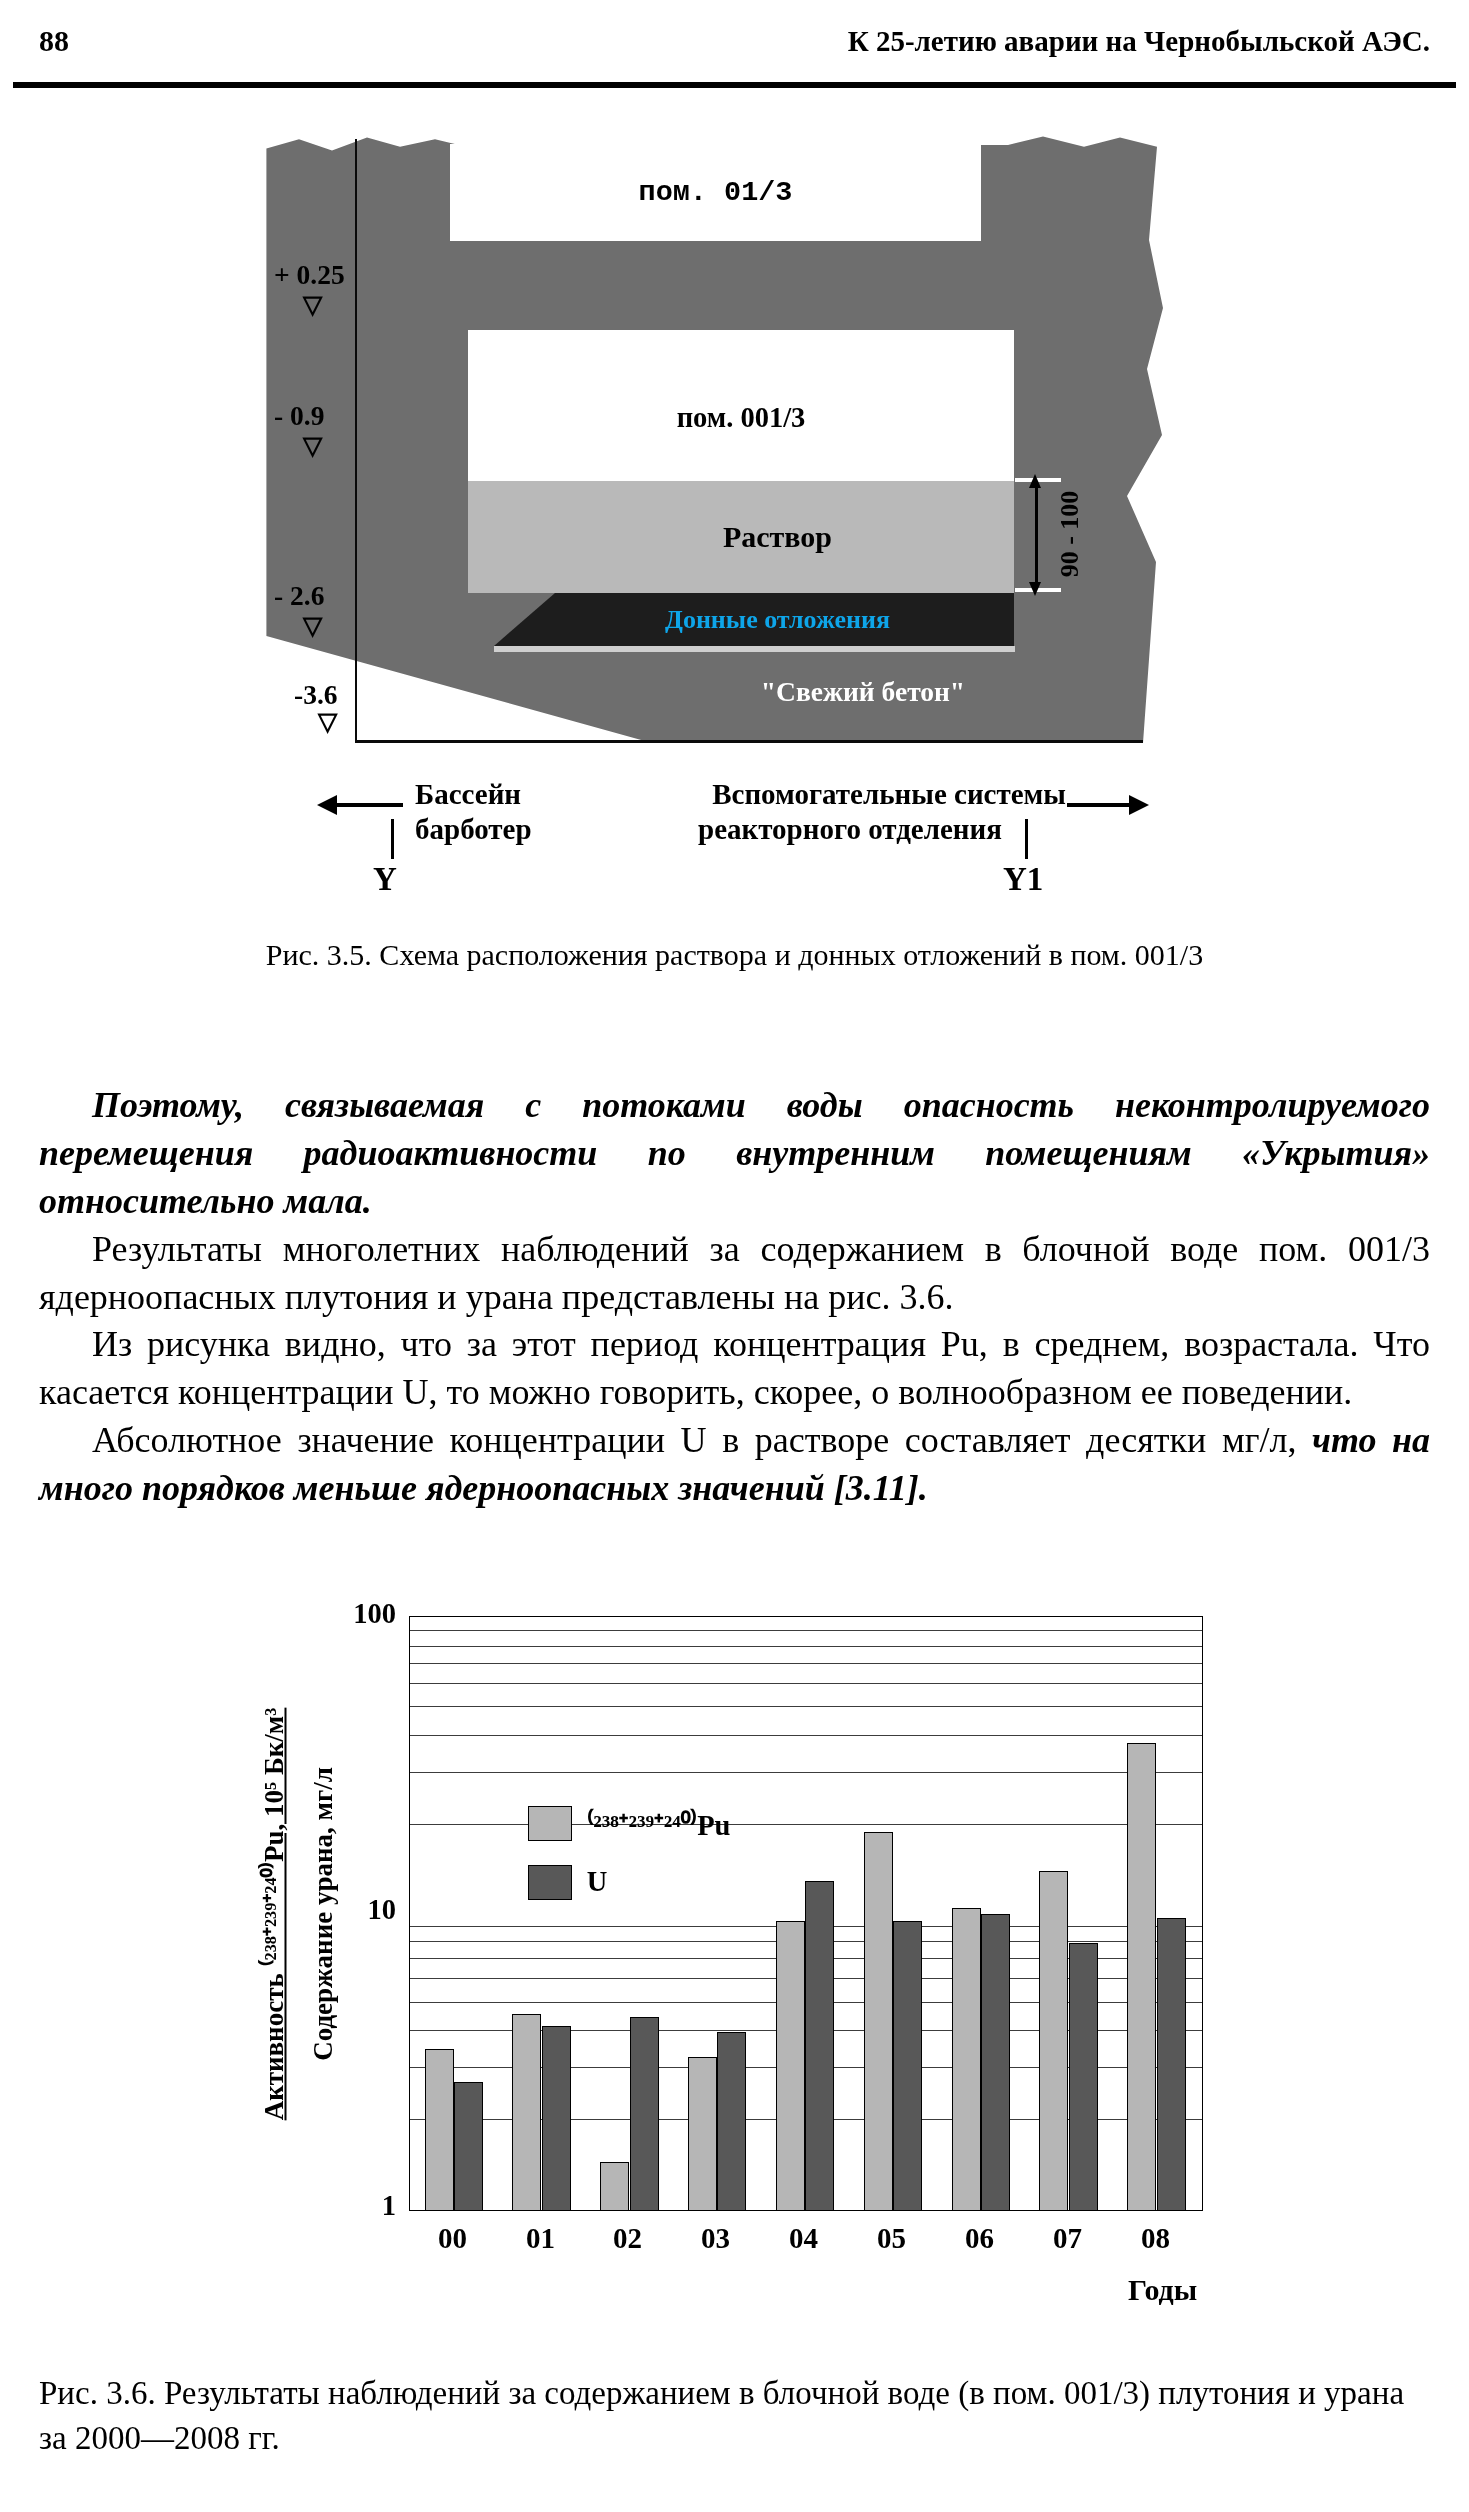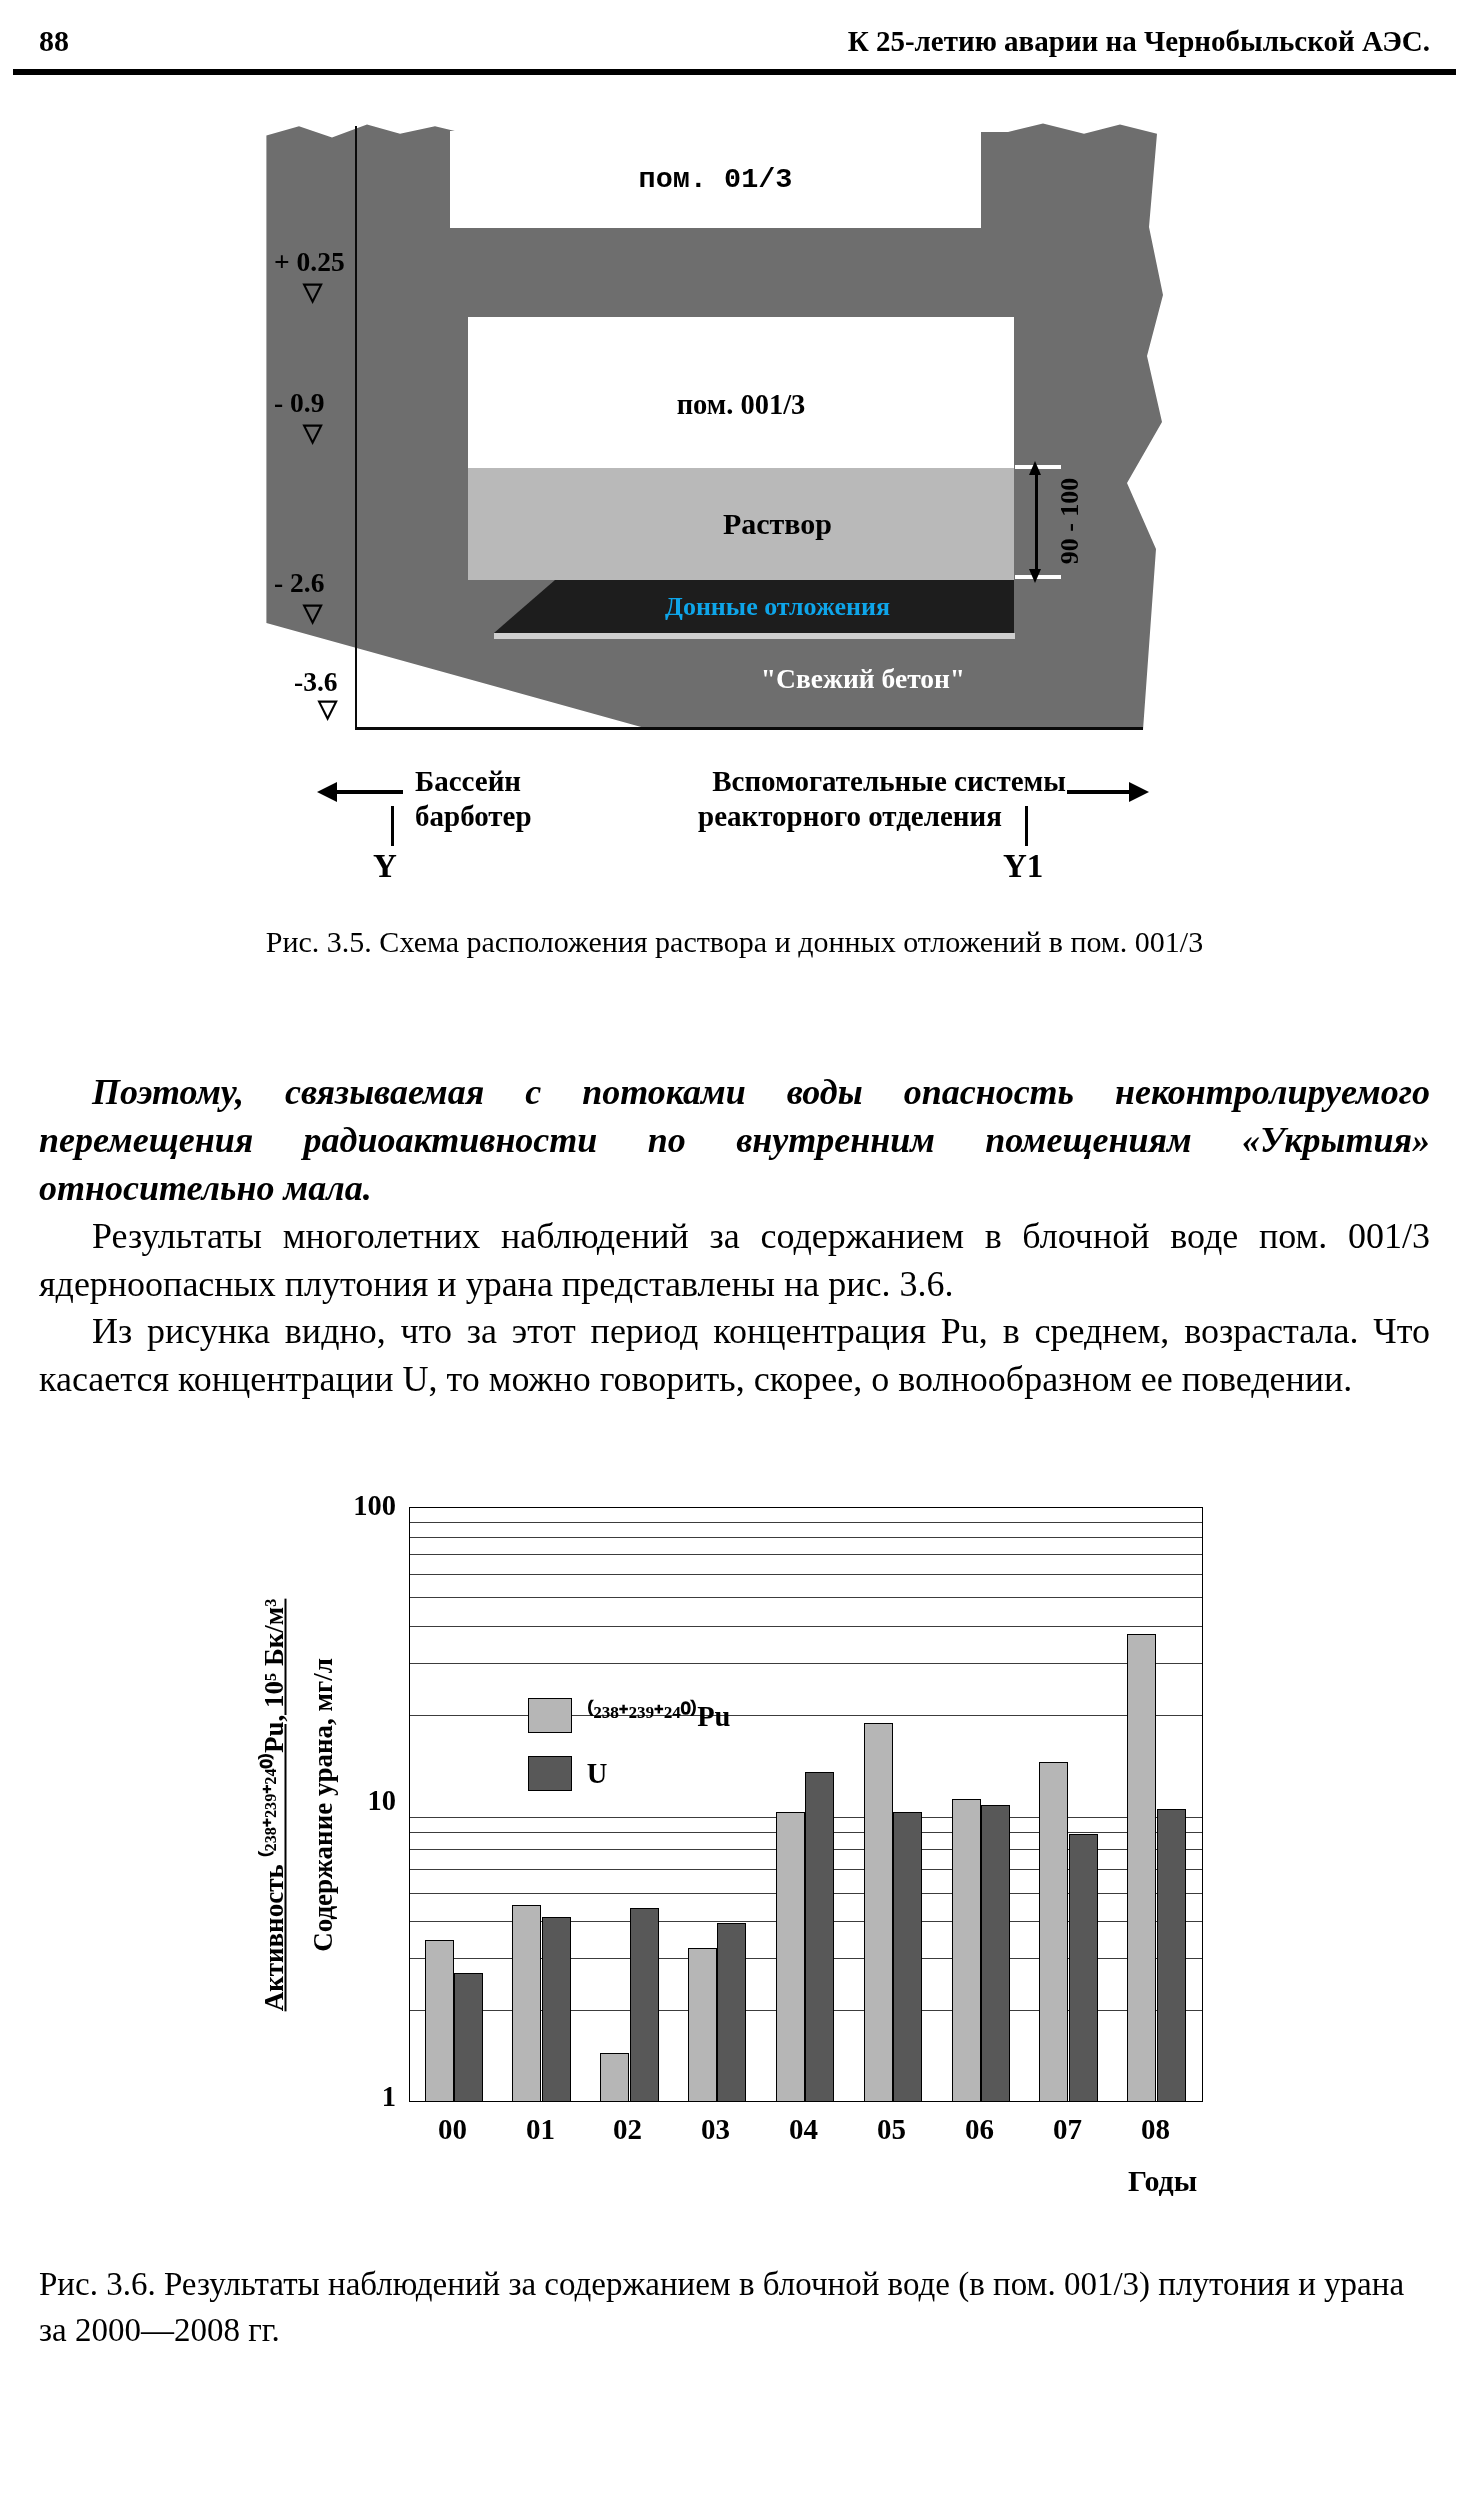--- a/index.html
+++ b/index.html
@@ -4,21 +4,21 @@
 <style>
   html,body{margin:0;padding:0;}
   body{
     width:1469px;height:2512px;background:#fff;color:#000;
     font-family:"Liberation Serif", serif; overflow:hidden; position:relative;
   }
 
   
   .header{
     display:flex;justify-content:space-between;align-items:flex-end;
-    margin:0 13px;padding:24px 26px 11px;border-bottom:6.4px solid #000;
+    margin:0 13px;padding:24px 26px 24px;border-bottom:6.4px solid #000;
   }
   .pagenum{font-size:30px;font-weight:bold;}
   .headtitle{font-size:29px;font-weight:bold;}
 
   
   .fig35{position:relative;width:973px;height:782px;margin:44px auto 0;}
   .concrete{
     position:absolute;left:0;top:0;width:918px;height:615px;background:#6e6e6e;
     clip-path:polygon(18.4px 16.5px,51px 7.3px,84px 18.4px,119px 5.5px,152px 14.7px,187px 7.3px,211px 13px,
       760px 13px,795px 4.6px,836px 14.7px,872px 5.5px,909px 14.7px,
@@ -133,20 +133,21 @@
   <div class="aline" style="left:777px;top:687px;width:2.8px;height:40px;"></div>
   <span class="axname" style="left:755px;top:729px;">Y1</span>
 </div>
 
 <div class="cap35">Рис. 3.5. Схема расположения раствора и донных отложений в пом. 001/3</div>
 
 <div class="bodytext">
   <p class="bi">Поэтому, связываемая с потоками воды опасность неконтролируемого перемещения радиоактивности по внутренним помещениям «Укрытия» относительно мала.</p>
   <p>Результаты многолетних наблюдений за содержанием в блочной воде пом. 001/3 ядерноопасных плутония и урана представлены на рис. 3.6.</p>
   <p>Из рисунка видно, что за этот период концентрация Pu, в среднем, возрастала. Что касается концентрации U, то можно говорить, скорее, о волнообразном ее поведении.</p>
+  <p><span>Абсолютное значение концентрации U в растворе составляет десятки мг/л, </span><span class="bi">что на много порядков меньше ядерноопасных значений [3.11].</span></p>
 </div>
 
 <div class="chart36" id="chart36">
   <span class="ylab ylab1">Активность ⁽²³⁸⁺²³⁹⁺²⁴⁰⁾Pu, 10⁵ Бк/м³</span>
   <span class="ylab ylab2">Содержание урана, мг/л</span>
   <div class="plot" id="plot36">
     <div class="legend">
       <div class="legrow">
         <span class="swatch" style="background: rgb(182, 182, 182);"></span>
         <span class="leglabel">⁽²³⁸⁺²³⁹⁺²⁴⁰⁾Pu</span>

